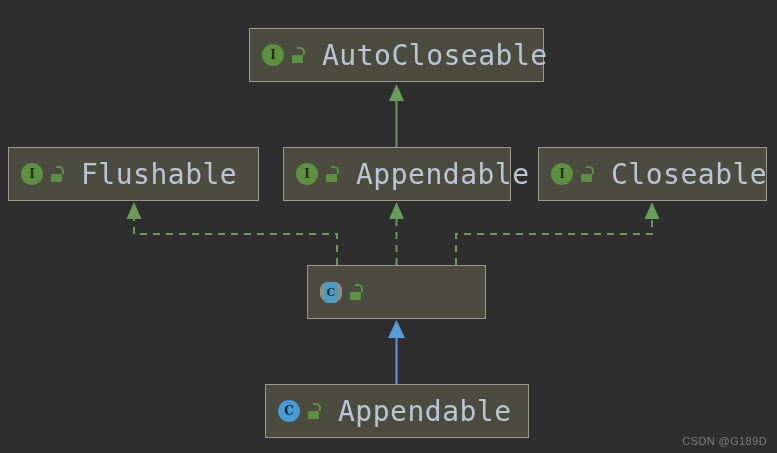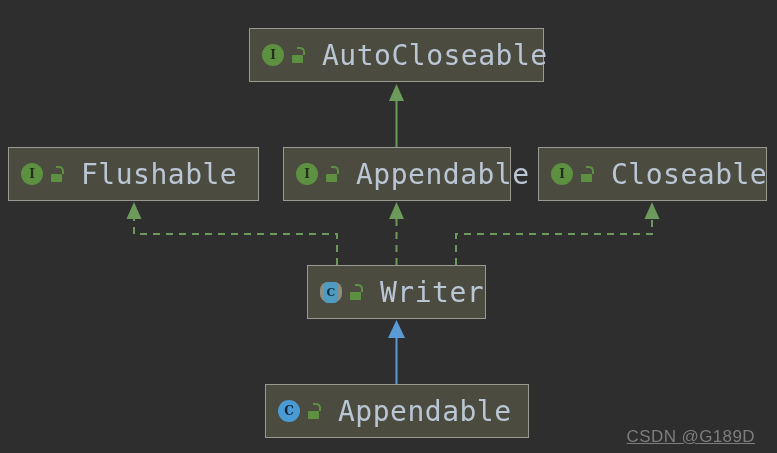--- a/index.html
+++ b/index.html
@@ -125,28 +125,27 @@
     border: 2px solid #5d9040;
     border-bottom: none;
     border-left: none;
     border-radius: 0 5px 0 0;
     box-sizing: border-box;
   }
 
   
   #watermark {
     position: absolute;
-    right: 22px;
+    right: 10px;
     bottom: 6px;
     color: #7d7d7d;
-    font-size: 17px;
+    font-size: 11px;
     font-family: "Liberation Sans", sans-serif;
     letter-spacing: 0.4px;
     z-index: 9;
-    text-decoration: underline;
   }
 </style>
 </head>
 <body>
 
 <div id="canvas">
 
   <svg id="wires" viewBox="0 0 777 453" width="777" height="453">
 
     <g>
@@ -224,21 +223,20 @@
       <span class="abstract-icon">
         <span class="arc-l"></span>
           <span class="arc-r"></span>
         <span class="core">C</span>
       </span>
       <span class="lock-icon">
         <span class="shackle"></span>
           <span class="body"></span>
       </span>
     </span>
-    <span class="node-label">Writer</span>
   </div>
 
   <div class="node" style="left:265px; top:384px; width:264px;">
     <span class="icon-group">
       <span class="class-icon">C</span>
       <span class="lock-icon">
         <span class="shackle"></span>
           <span class="body"></span>
       </span>
     </span>

